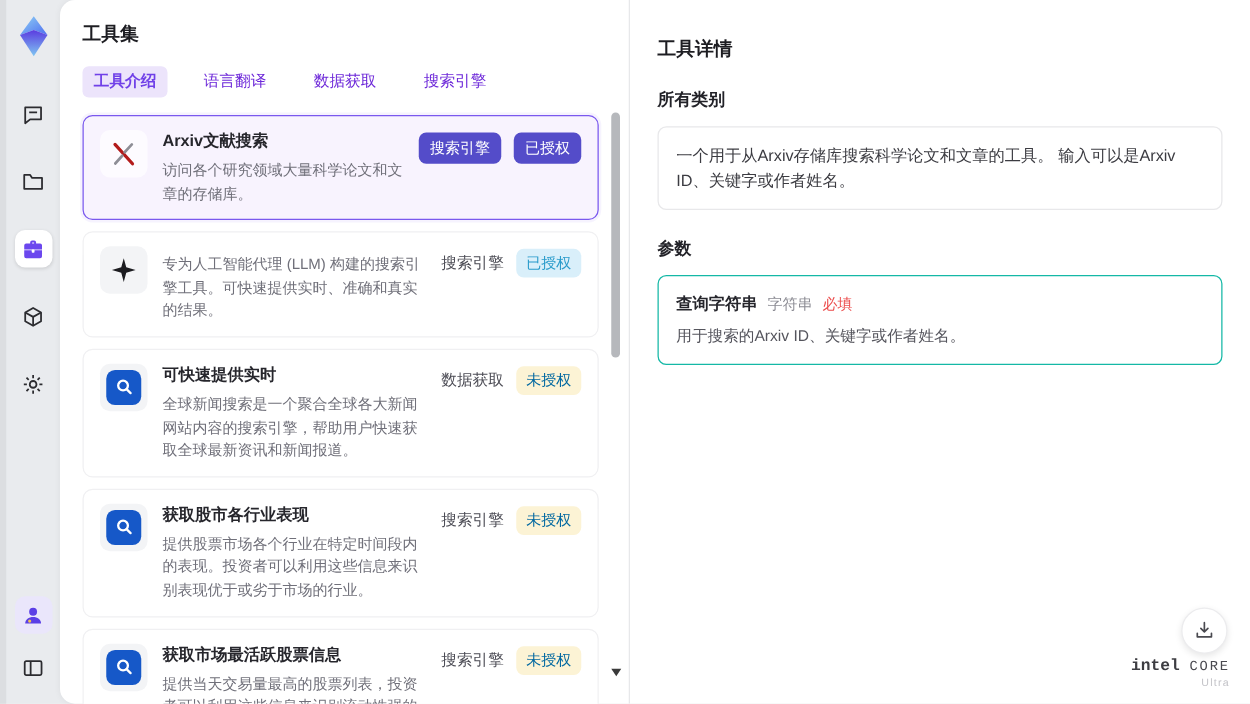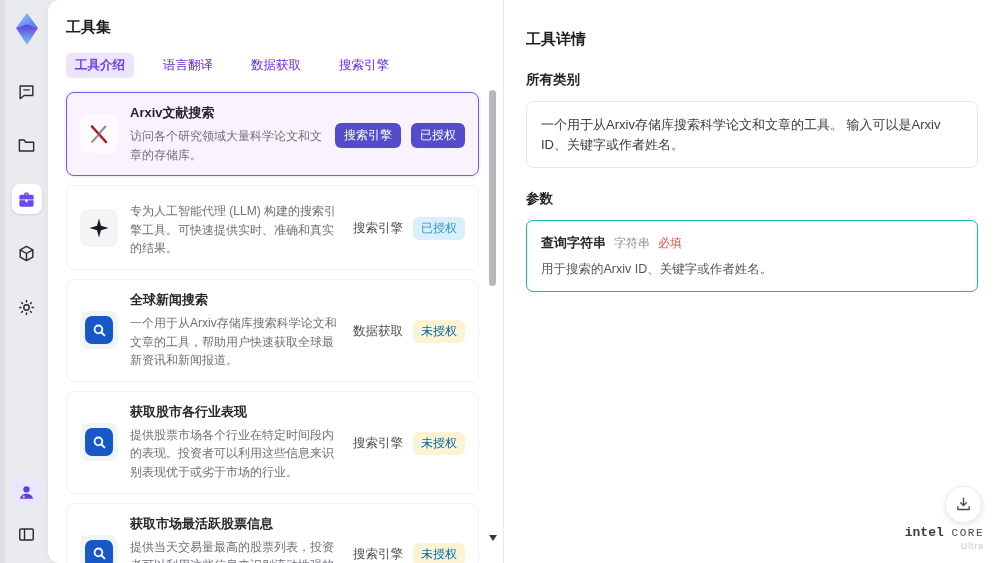--- a/index.html
+++ b/index.html
@@ -28,21 +28,21 @@
 
   
   .col-list { position:absolute; left:0; top:0; width:455px; bottom:0; padding:18px 24px 0 18px; }
   .page-title { font-size:15px; font-weight:bold; color:#1d1d22; }
   .tabs { display:flex; gap:20px; margin-top:16px; align-items:center; }
   .tab { font-size:12.5px; color:#6d28d9; padding:4px 9px; border-radius:5px; cursor:pointer; white-space:nowrap; }
   .tab.active { color:#7040e8; background:#ece4fb; font-weight:bold; }
 
   .tool-list { margin-top:14px; display:flex; flex-direction:column; gap:9px; }
   .tool-item { display:flex; gap:12px; padding:11px 13px; background:#fff;
-    border:1px solid #f0f0f2; border-radius:8px; cursor:pointer; align-items:center; }
+    border:1px solid #f0f0f2; border-radius:8px; cursor:pointer; align-items:flex-start; }
   .tool-item.selected { border:1.5px solid #7a58ee; background:#f8f3fe;
     box-shadow:0 0 0 2px rgba(140,100,245,.08); }
   .tool-tile { flex:0 0 38px; width:38px; height:38px; border-radius:8px; background:#f3f4f6;
     display:flex; align-items:center; justify-content:center; }
   .tool-item.selected .tool-tile { background:#fdfbff; }
   .tool-tile svg { width:24px; height:24px; }
   .tool-tile .blue-tile { width:28px; height:28px; background:#1658c8; border-radius:7px;
     display:flex; align-items:center; justify-content:center; }
   .blue-tile svg { width:17px; height:17px; }
   .tool-body { flex:1 1 auto; min-width:0; }
@@ -208,22 +208,22 @@
   <div class="tool-item">
     <div class="tool-tile">
             <div class="blue-tile">
               <svg viewBox="0 0 24 24" fill="none" stroke="#ffffff" stroke-width="2.6" stroke-linecap="round">
                 <rect x="5" y="5" width="11" height="11" rx="5.5"></rect>
                 <path d="M14.5 14.5 L19 19"></path>
               </svg>
             </div>
           </div>
     <div class="tool-body">
-      <div class="tool-name">全球新闻搜索</div>
-      <div class="tool-desc">一个用于从Arxiv存储库搜索科学论文和文章的工具，帮助用户快速获取全球最新资讯和新闻报道。</div>
+      <div class="tool-name">可快速提供实时</div>
+      <div class="tool-desc">全球新闻搜索是一个聚合全球各大新闻网站内容的搜索引擎，帮助用户快速获取全球最新资讯和新闻报道。</div>
     </div>
     <div class="tool-meta">
       <span class="tool-cat">数据获取</span>
       <span class="auth-badge auth-no">未授权</span>
     </div>
   </div>
 
   <div class="tool-item">
     <div class="tool-tile">
             <div class="blue-tile">

